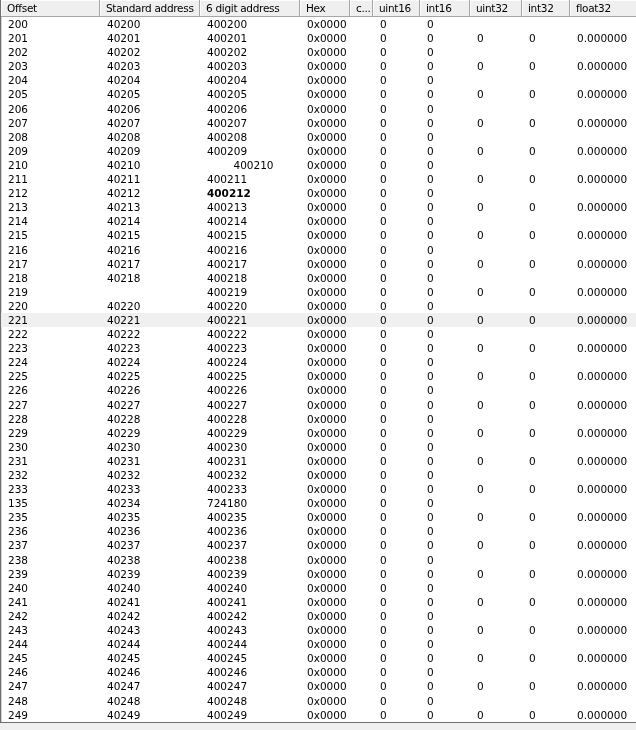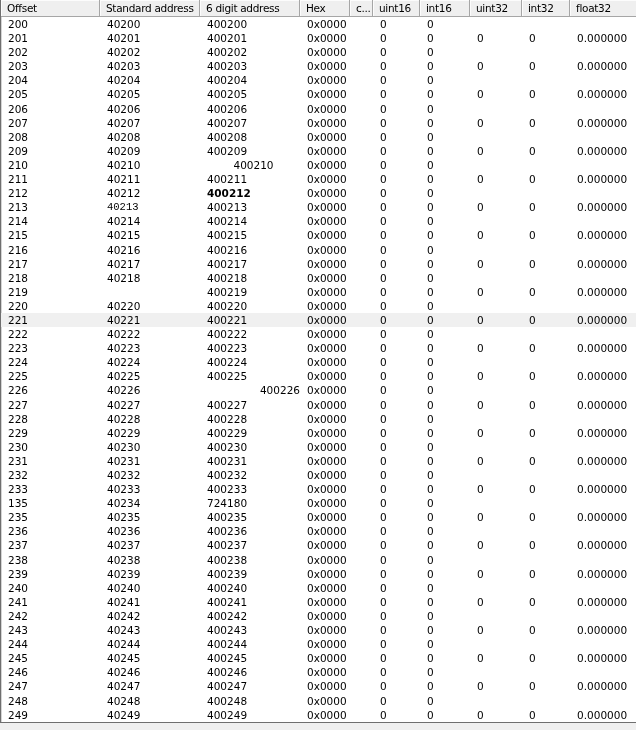--- a/index.html
+++ b/index.html
@@ -224,21 +224,21 @@
         <div class="cell" style="width: 50px;">0x0000</div>
         <div class="cell" style="width: 23px;"></div>
         <div class="cell" style="width: 47px;">0</div>
         <div class="cell" style="width: 50px;">0</div>
         <div class="cell" style="width: 52px;"></div>
         <div class="cell" style="width: 48px;"></div>
         <div class="cell" style="width: 67px;"></div>
       </div>
       <div class="row">
         <div class="cell" style="width: 99px;">213</div>
-        <div class="cell" style="width: 100px; font-family: Liberation Mono, monospace;">40213</div>
+        <div class="cell" style="width: 100px;">40213</div>
         <div class="cell" style="width: 100px;">400213</div>
         <div class="cell" style="width: 50px;">0x0000</div>
         <div class="cell" style="width: 23px;"></div>
         <div class="cell" style="width: 47px;">0</div>
         <div class="cell" style="width: 50px;">0</div>
         <div class="cell" style="width: 52px;">0</div>
         <div class="cell" style="width: 48px;">0</div>
         <div class="cell" style="width: 67px;">0.000000</div>
       </div>
       <div class="row">
@@ -381,21 +381,21 @@
         <div class="cell" style="width: 23px;"></div>
         <div class="cell" style="width: 47px;">0</div>
         <div class="cell" style="width: 50px;">0</div>
         <div class="cell" style="width: 52px;">0</div>
         <div class="cell" style="width: 48px;">0</div>
         <div class="cell" style="width: 67px;">0.000000</div>
       </div>
       <div class="row">
         <div class="cell" style="width: 99px;">226</div>
         <div class="cell" style="width: 100px;">40226</div>
-        <div class="cell" style="width: 100px; text-align: right;">400226</div>
+        <div class="cell" style="width: 100px;">400226</div>
         <div class="cell" style="width: 50px;">0x0000</div>
         <div class="cell" style="width: 23px;"></div>
         <div class="cell" style="width: 47px;">0</div>
         <div class="cell" style="width: 50px;">0</div>
         <div class="cell" style="width: 52px;"></div>
         <div class="cell" style="width: 48px;"></div>
         <div class="cell" style="width: 67px;"></div>
       </div>
       <div class="row">
         <div class="cell" style="width: 99px;">227</div>

